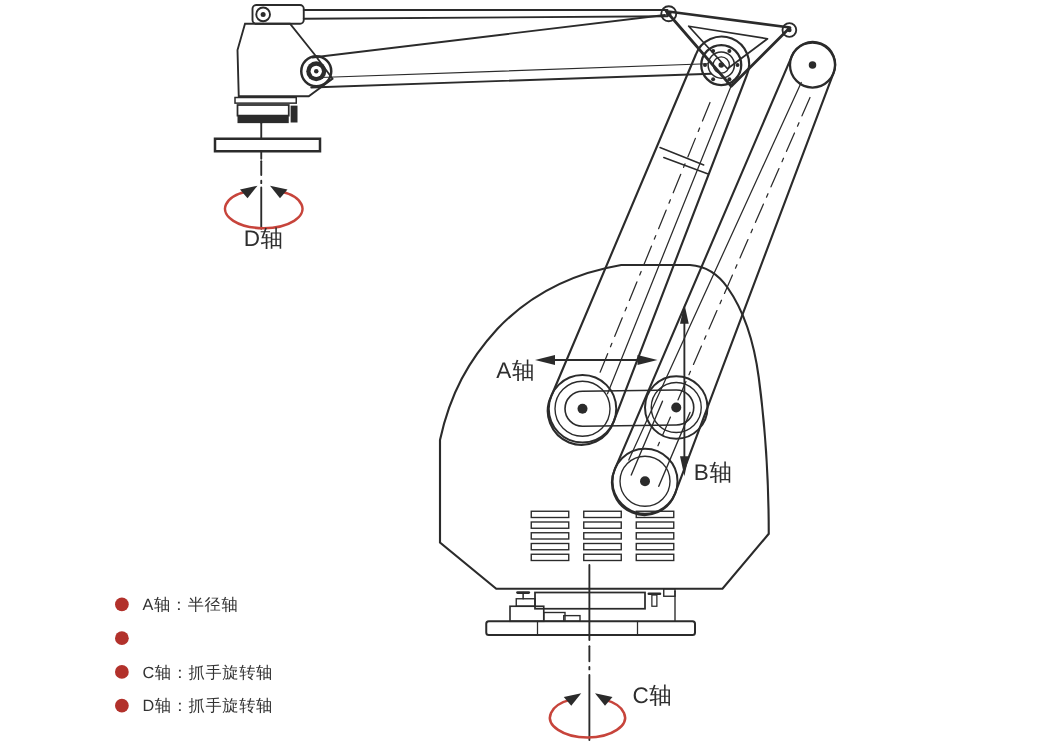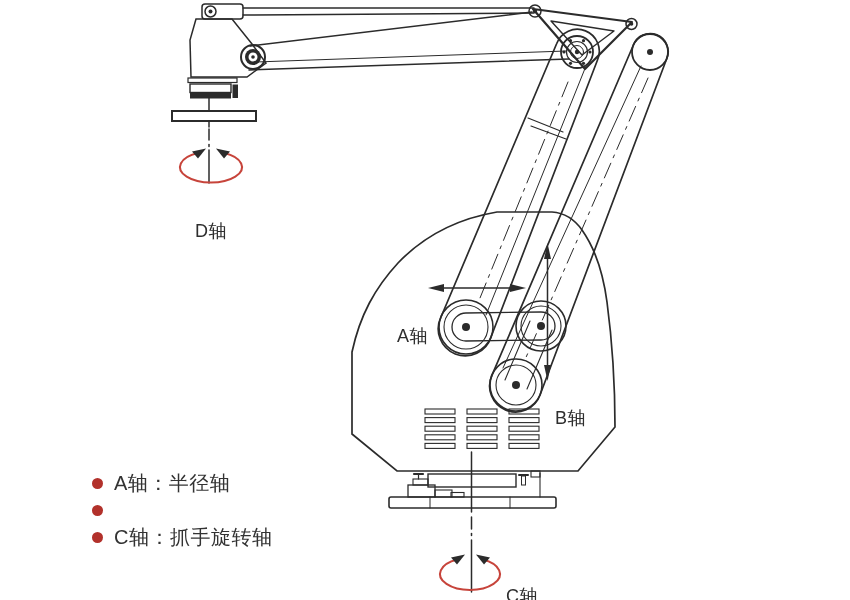--- a/index.html
+++ b/index.html
@@ -3,30 +3,30 @@
 <meta charset="utf-8">
 <style>
   html,body{margin:0;padding:0;background:#ffffff;}
   .stage{
     position:relative;width:850px;height:600px;background:#ffffff;overflow:hidden;
     font-family:"Liberation Sans","DejaVu Sans",sans-serif;
   }
   .stage svg{position:absolute;left:0;top:0;}
   .axis-label{
     position:absolute;font-size:18px;line-height:20px;color:#2e2e2e;
-    font-weight:500;letter-spacing:0.5px;white-space:nowrap;margin-top:40px;
+    font-weight:500;letter-spacing:0.5px;white-space:nowrap;
   }
   .d-label{left:186px;top:181px;width:50px;text-align:center;}
   .a-label{left:397px;top:286px;}
   .b-label{left:555px;top:368px;}
   .c-label{left:506px;top:546px;}
   .legend{position:absolute;left:92px;top:473px;}
   .legend-row{display:flex;align-items:center;height:21px;margin-bottom:6px;}
   .legend-bullet{width:11px;height:11px;border-radius:50%;background:#b2312b;margin-right:11px;flex:0 0 auto;}
-  .legend-label{font-size:20px;color:#333333;font-weight:500;letter-spacing:0.5px;white-space:nowrap;}
+  .legend-label{font-size:13px;color:#333333;font-weight:500;letter-spacing:0.5px;white-space:nowrap;}
 </style>
 </head>
 <body>
 
 <div class="stage">
 
   <svg width="850" height="600" viewBox="0 0 850 600" fill="none" stroke="#2b2b2b" stroke-width="1.5" stroke-linecap="round">
 
     <g>
       <rect x="202" y="4" width="41" height="15" rx="3"></rect>
@@ -203,15 +203,19 @@
       <span class="legend-bullet"></span>
       <span class="legend-label">A轴：半径轴</span>
     </div>
     <div class="legend-row">
       <span class="legend-bullet"></span>
     </div>
     <div class="legend-row">
       <span class="legend-bullet"></span>
       <span class="legend-label">C轴：抓手旋转轴</span>
     </div>
+    <div class="legend-row">
+      <span class="legend-bullet"></span>
+      <span class="legend-label">D轴：抓手旋转轴</span>
+    </div>
   </div>
 
 </div>
 
 </body></html>

